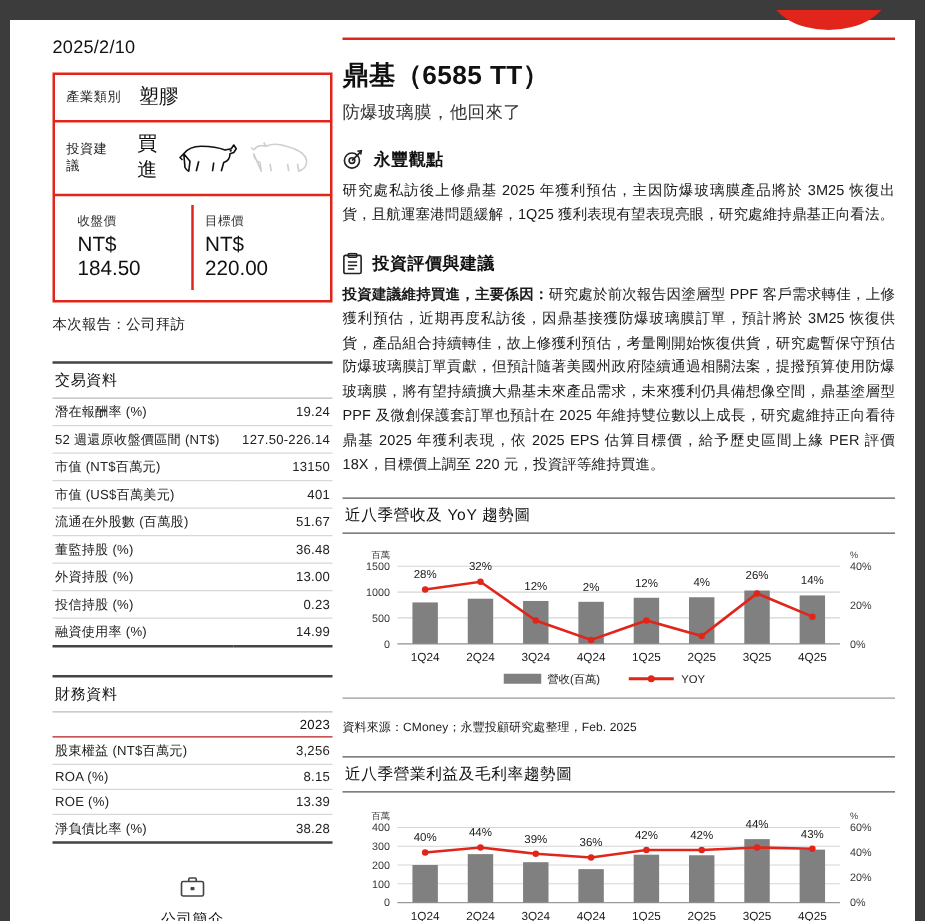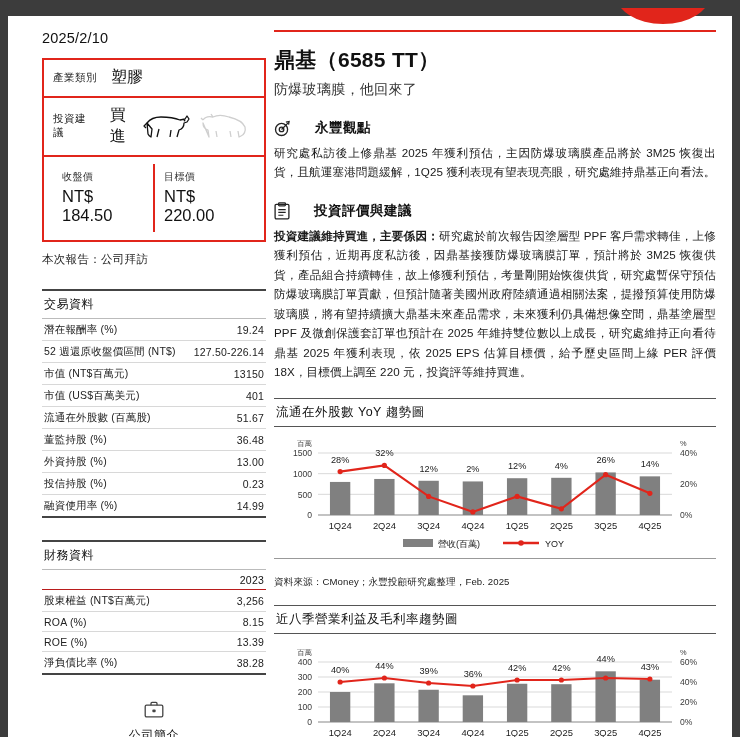--- a/index.html
+++ b/index.html
@@ -86,21 +86,21 @@
     font-size: 11.3px; color:#222; line-height: 1.62;
     text-align: justify; letter-spacing:.15px;
   }
 
   
   .rule-red { border-top: 2px solid #e1251b; width:100%; }
   .co-name { font-size: 21px; font-weight:bold; color:#111; margin-top:14px; letter-spacing:.3px;}
   .co-sub  { font-size: 14px; color:#333; margin-top:7px; letter-spacing:.3px;}
 
   .sec { margin-top: 20px; }
-  .sec-head { display:flex; align-items:center; gap:24px; margin-bottom:6px;}
+  .sec-head { display:flex; align-items:flex-start; gap:8px; margin-bottom:6px;}
   .sec-title { font-size: 13.5px; font-weight:bold; color:#111; letter-spacing:.5px;}
   .sec-body {
     font-size: 11.6px; color:#1a1a1a; line-height:1.68;
     text-align: justify; letter-spacing:.1px;
   }
   .sec-body b { font-weight:bold; }
 
   
   .chart-block { margin-top: 16px; }
   .chart-title {
@@ -287,21 +287,21 @@
             <rect x="1.1" y="2.3" width="13.8" height="14.5" rx="1.2" fill="none" stroke="#222" stroke-width="1.3"></rect>
             <rect x="4.6" y="0.8" width="6.8" height="3" rx="0.8" fill="none" stroke="#222" stroke-width="1.3"></rect>
             <path d="M4.3 7.6 H11.7 M4.3 10.4 H11.7 M4.3 13.2 H9.4" stroke="#222" stroke-width="1.1"></path>
           </svg>
           <span class="sec-title">投資評價與建議</span>
         </div>
         <div class="sec-body"><b>投資建議維持買進，主要係因：</b><span>研究處於前次報告因塗層型 PPF 客戶需求轉佳，上修獲利預估，近期再度私訪後，因鼎基接獲防爆玻璃膜訂單，預計將於 3M25 恢復供貨，產品組合持續轉佳，故上修獲利預估，考量剛開始恢復供貨，研究處暫保守預估防爆玻璃膜訂單貢獻，但預計隨著美國州政府陸續通過相關法案，提撥預算使用防爆玻璃膜，將有望持續擴大鼎基未來產品需求，未來獲利仍具備想像空間，鼎基塗層型 PPF 及微創保護套訂單也預計在 2025 年維持雙位數以上成長，研究處維持正向看待鼎基 2025 年獲利表現，依 2025 EPS 估算目標價，給予歷史區間上緣 PER 評價 18X，目標價上調至 220 元，投資評等維持買進。</span></div>
       </div>
 
       <div class="chart-block">
-        <div class="chart-title">流通在外股數 YoY 趨勢圖</div>
+        <div class="chart-title">近八季營收及 YoY 趨勢圖</div>
         <div class="chart-area" id="chart0">
             <svg width="442" height="123" viewBox="0 0 442 123">
               <line x1="44" y1="84" x2="398" y2="84" stroke="#d5d5d5" stroke-width="0.9"></line>
               <text x="38" y="87.2" text-anchor="end" class="axlbl">0</text>
               <line x1="44" y1="63.333333333333336" x2="398" y2="63.333333333333336" stroke="#d5d5d5" stroke-width="0.9"></line>
               <text x="38" y="66.53333333333333" text-anchor="end" class="axlbl">500</text>
               <line x1="44" y1="42.66666666666667" x2="398" y2="42.66666666666667" stroke="#d5d5d5" stroke-width="0.9"></line>
               <text x="38" y="45.866666666666674" text-anchor="end" class="axlbl">1000</text>
               <line x1="44" y1="22" x2="398" y2="22" stroke="#d5d5d5" stroke-width="0.9"></line>
               <text x="38" y="25.2" text-anchor="end" class="axlbl">1500</text>

